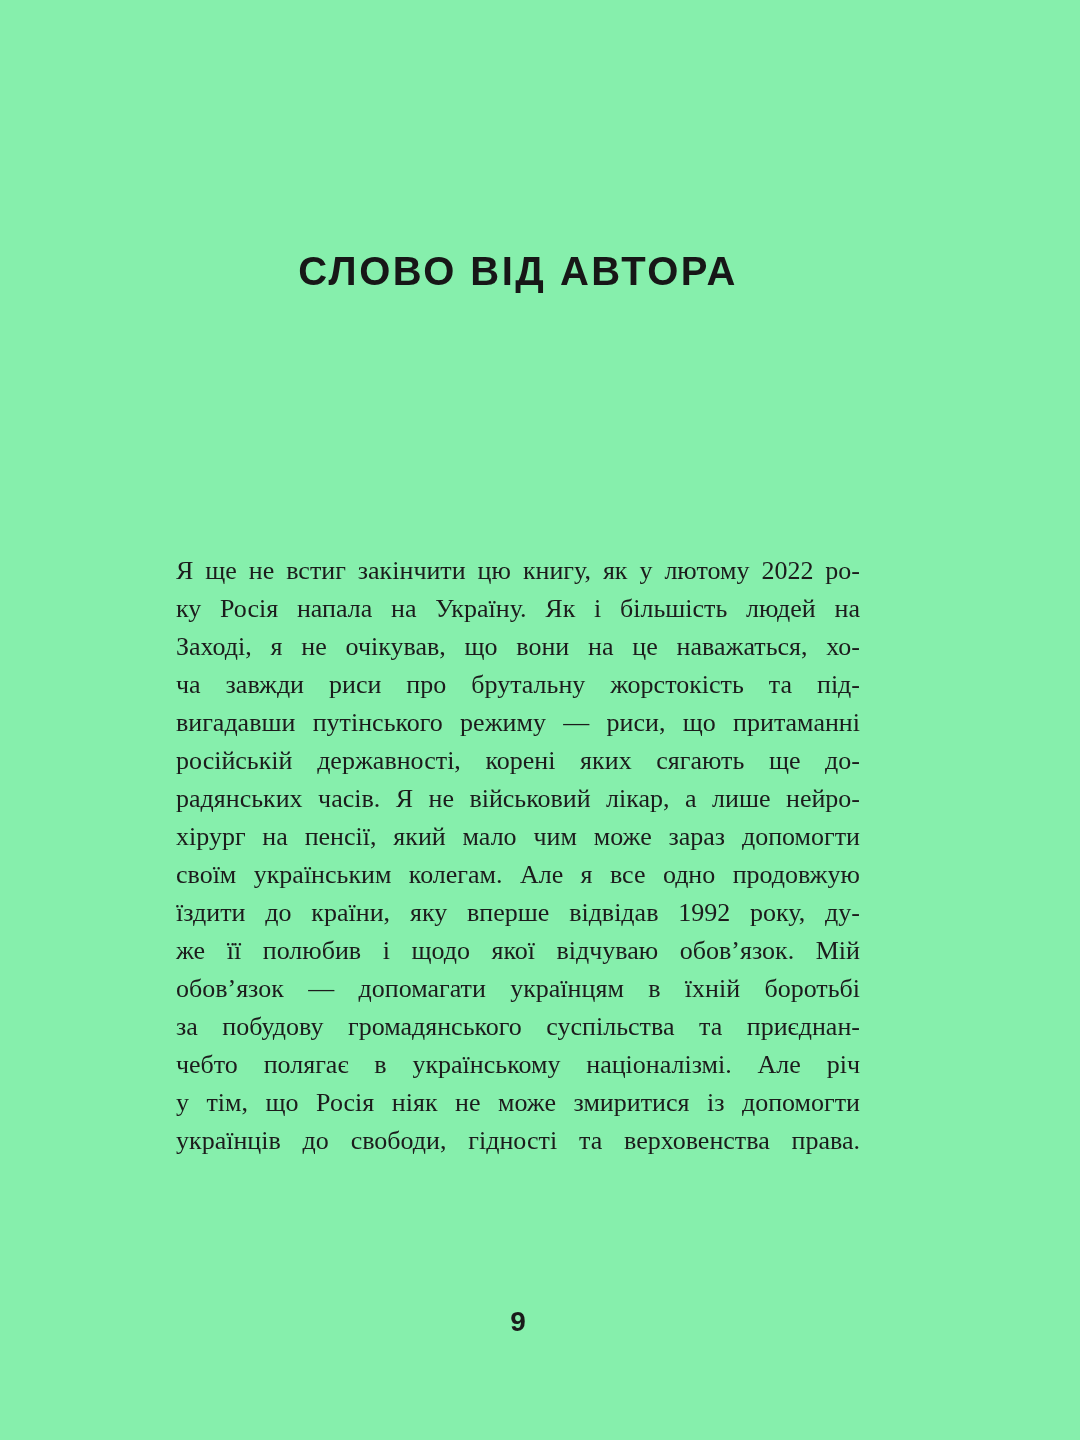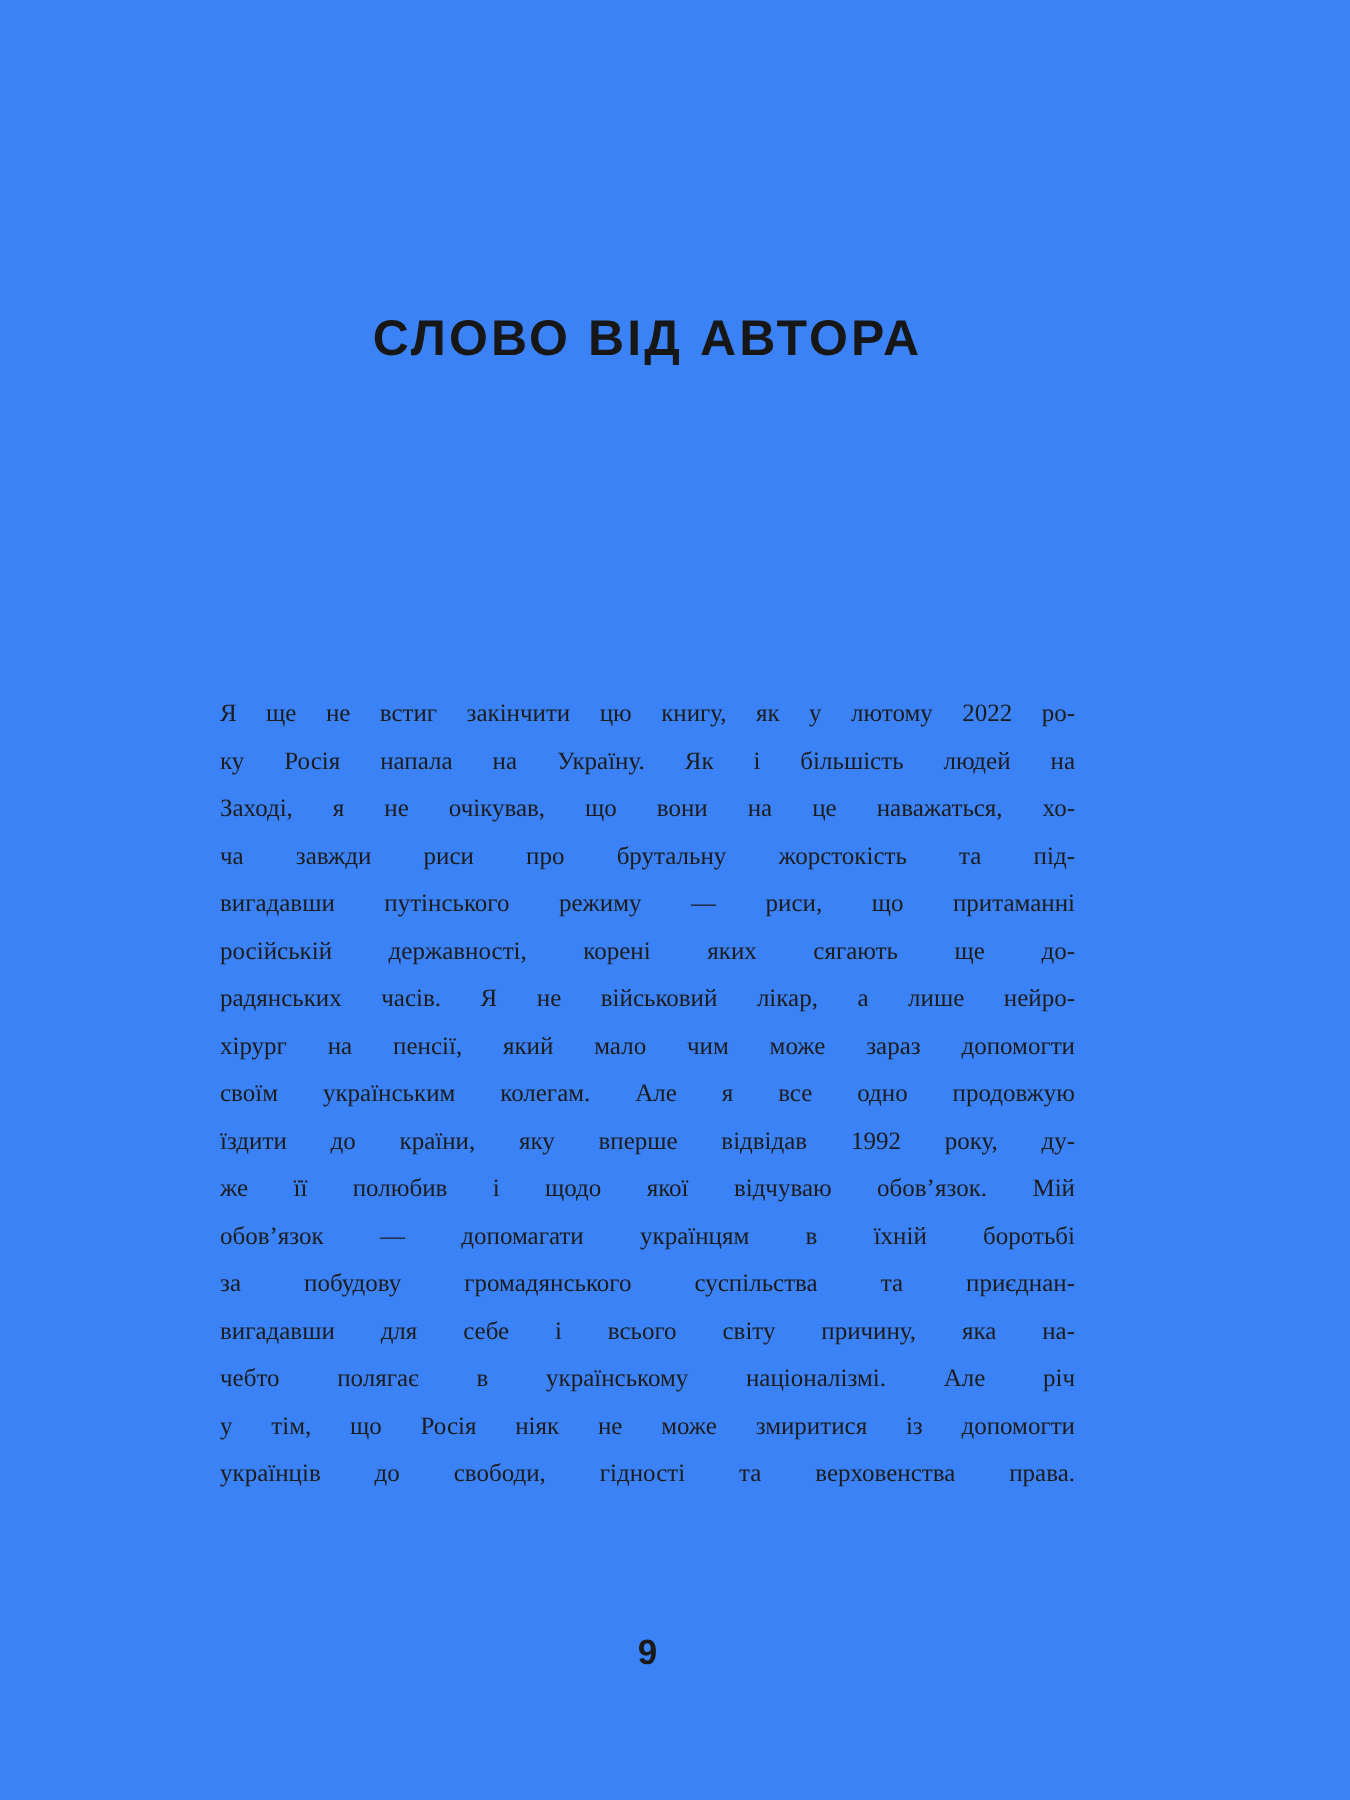--- a/index.html
+++ b/index.html
@@ -5,21 +5,21 @@
   html, body {
     margin: 0;
     padding: 0;
     background: #e9e9e9;
   }
   .page {
     position: relative;
     width: 1080px;
     height: 1440px;
     margin: 0 auto;
-    background: #3b82f6;
+    background: #86efac;
     overflow: hidden;
     font-family: "Liberation Serif", serif;
   }
   .content {
     position: absolute;
     left: 176px;
     top: 0;
     width: 684px;
     height: 100%;
   }
@@ -39,21 +39,21 @@
     white-space: nowrap;
   }
   .body {
     position: absolute;
     top: 552px;
     left: 0;
     width: 100%;
   }
   .line {
     font-family: "Liberation Serif", serif;
-    font-size: 20px;
+    font-size: 26px;
     line-height: 38px;
     color: #1c1c1c;
     text-align: justify;
     text-align-last: justify;
     white-space: normal;
   }
   .pagenum {
     position: absolute;
     top: 1306px;
     left: 0;
@@ -78,20 +78,19 @@
         <div class="line">ча завжди риси про брутальну жорстокість та під-</div>
         <div class="line">вигадавши путінського режиму — риси, що притаманні</div>
         <div class="line">російській державності, корені яких сягають ще до-</div>
         <div class="line">радянських часів. Я не військовий лікар, а лише нейро-</div>
         <div class="line">хірург на пенсії, який мало чим може зараз допомогти</div>
         <div class="line">своїм українським колегам. Але я все одно продовжую</div>
         <div class="line">їздити до країни, яку вперше відвідав 1992 року, ду-</div>
         <div class="line">же її полюбив і щодо якої відчуваю обов’язок. Мій</div>
         <div class="line">обов’язок — допомагати українцям в їхній боротьбі</div>
         <div class="line">за побудову громадянського суспільства та приєднан-</div>
-        <div class="line">вигадавши для себе і всього світу причину, яка на-</div>
         <div class="line">чебто полягає в українському націоналізмі. Але річ</div>
         <div class="line">у тім, що Росія ніяк не може змиритися із допомогти</div>
         <div class="line">українців до свободи, гідності та верховенства права.</div>
       </div>
     <div class="pagenum">9</div>
   </div>
 </div>
 
 </body></html>

